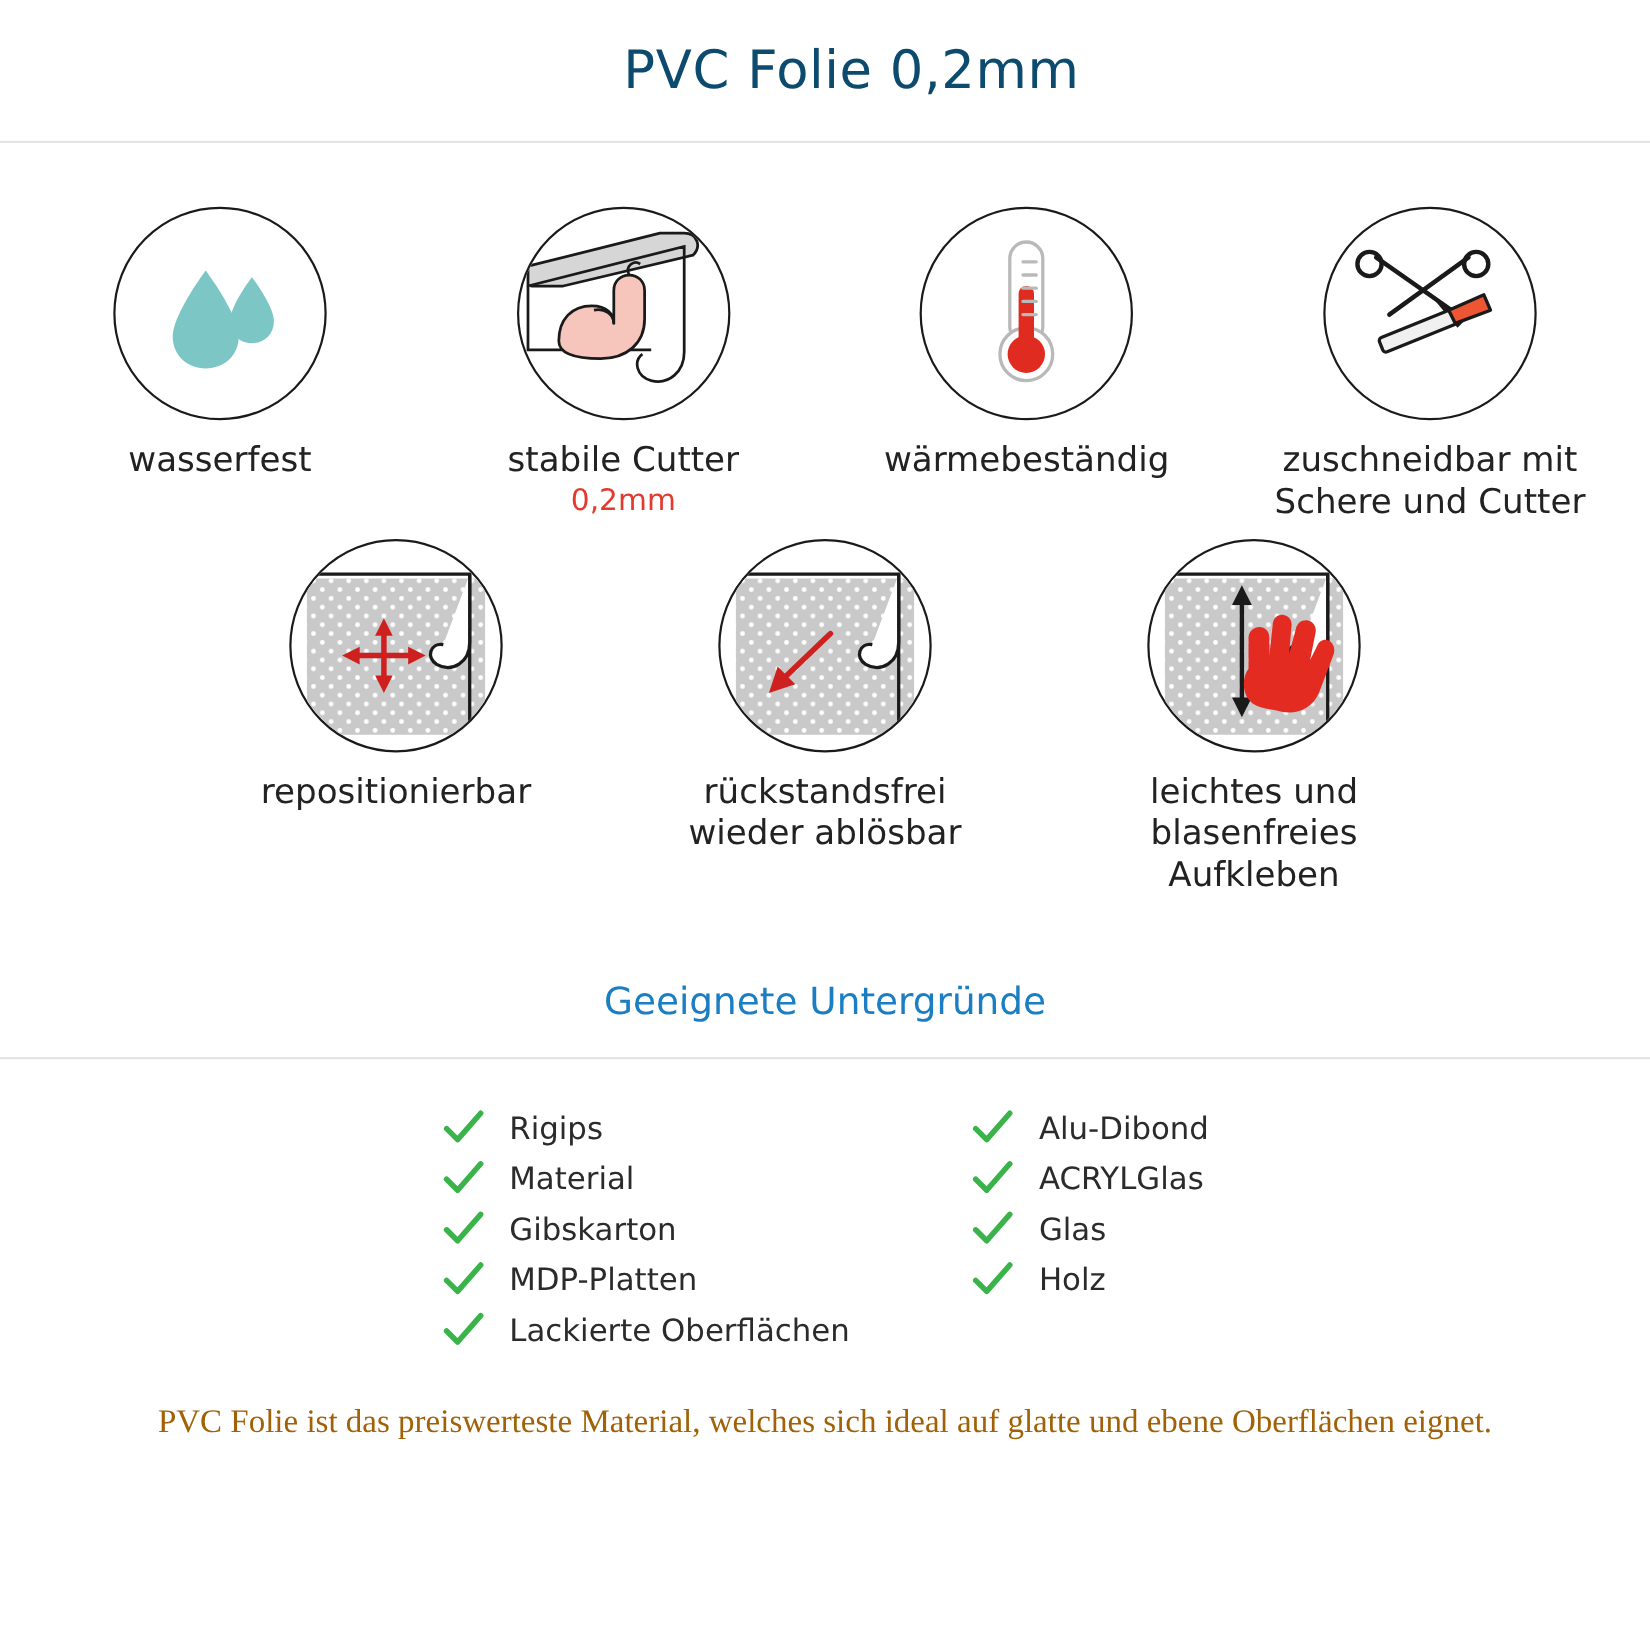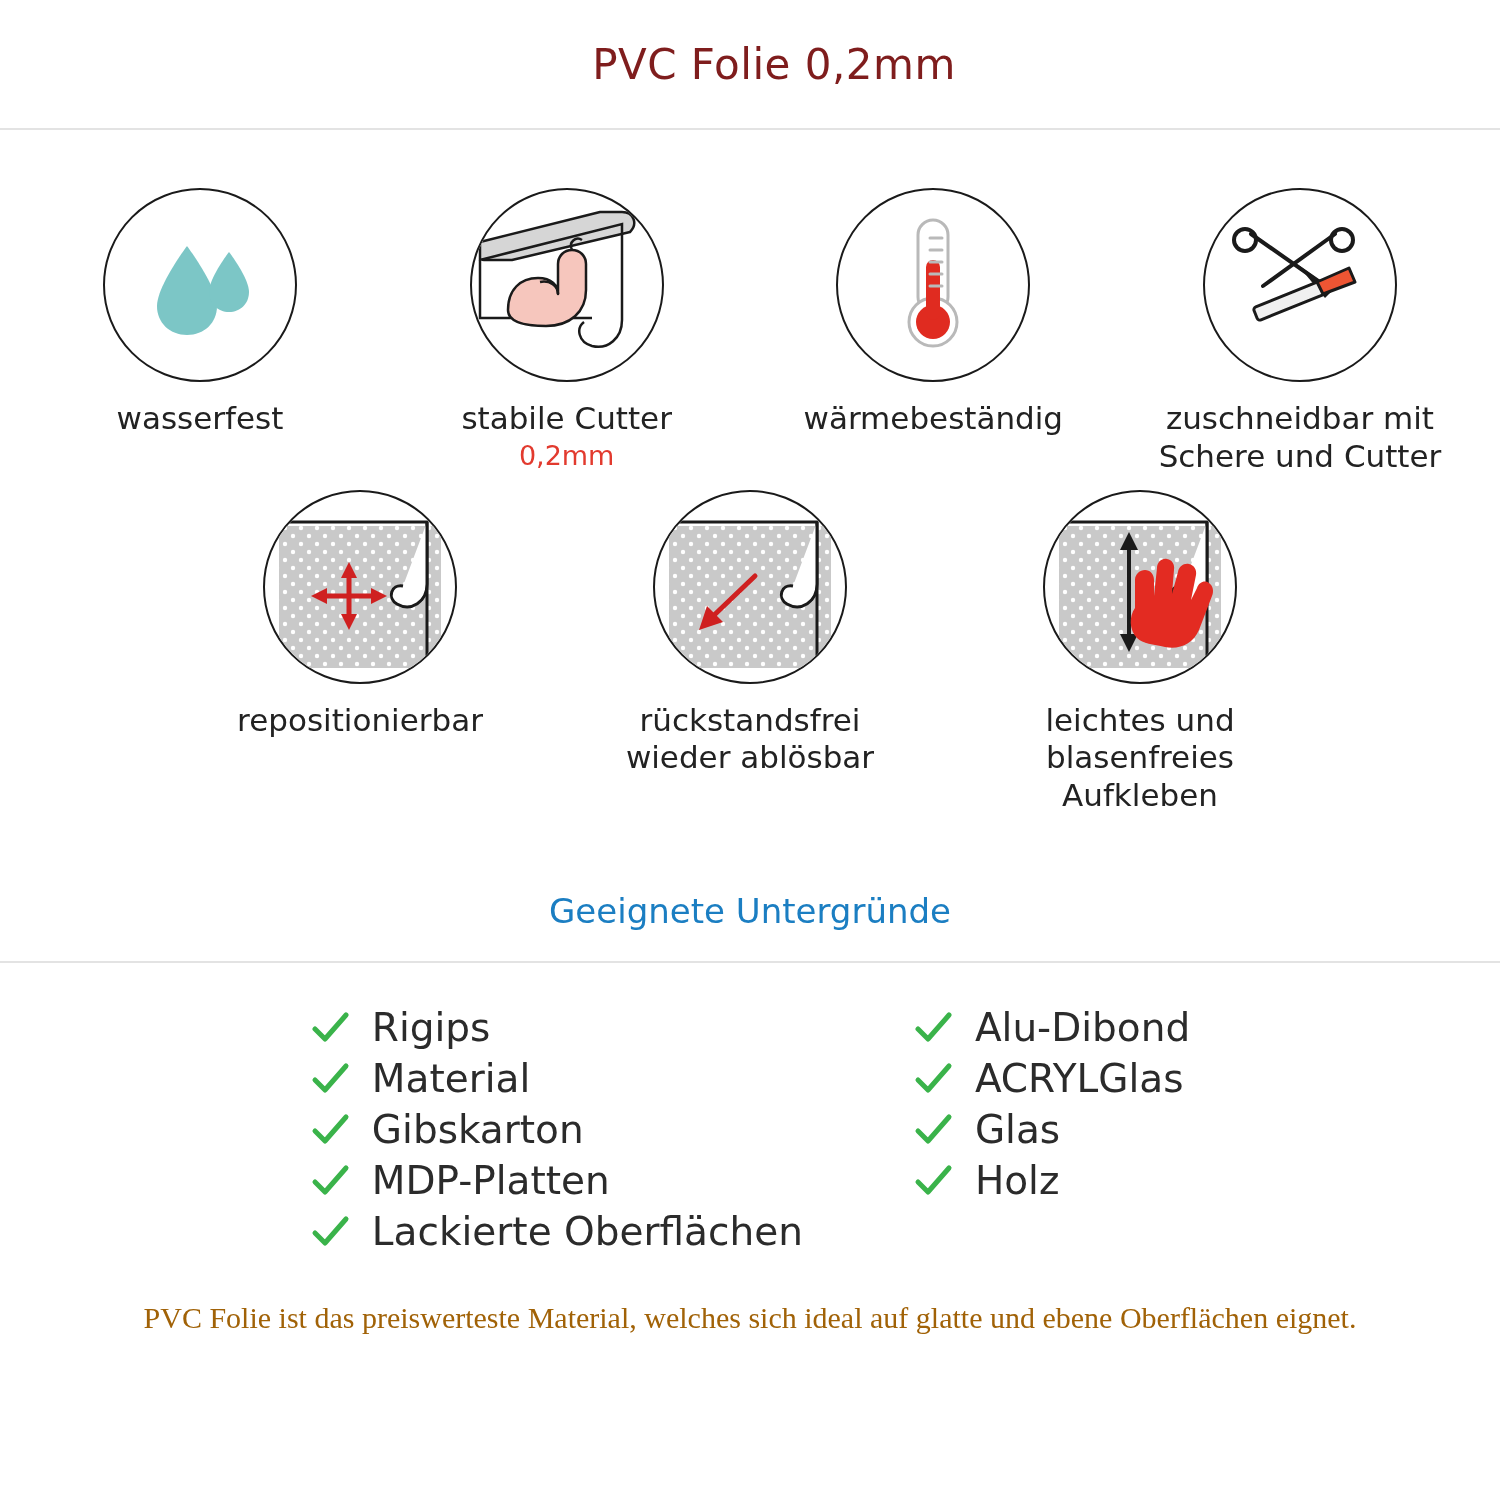--- a/index.html
+++ b/index.html
@@ -24,22 +24,22 @@
   
   .header {
     height: 130px;
     display: flex;
     align-items: center;
     justify-content: center;
     border-bottom: 2px solid #e3e3e3;
     box-sizing: border-box;
   }
   .header-title {
-    font-size: 42px;
-    color: #7f1d1d;
+    font-size: 48px;
+    color: #0c4a6e;
     font-weight: normal;
     letter-spacing: 0.5px;
     margin-left: 48px;
   }
 
   
   .features-top {
     display: flex;
     justify-content: space-between;
     padding: 58px 50px 0 50px;
@@ -103,21 +103,21 @@
   }
   .surface-col {
     display: flex;
     flex-direction: column;
     gap: 6px;
   }
   .surface-item {
     display: flex;
     align-items: center;
     gap: 22px;
-    font-size: 39px;
+    font-size: 28px;
     color: #2b2b2b;
   }
   .check {
     width: 40px;
     height: 40px;
     flex: 0 0 40px;
     display: block;
   }
 
   .footnote {

